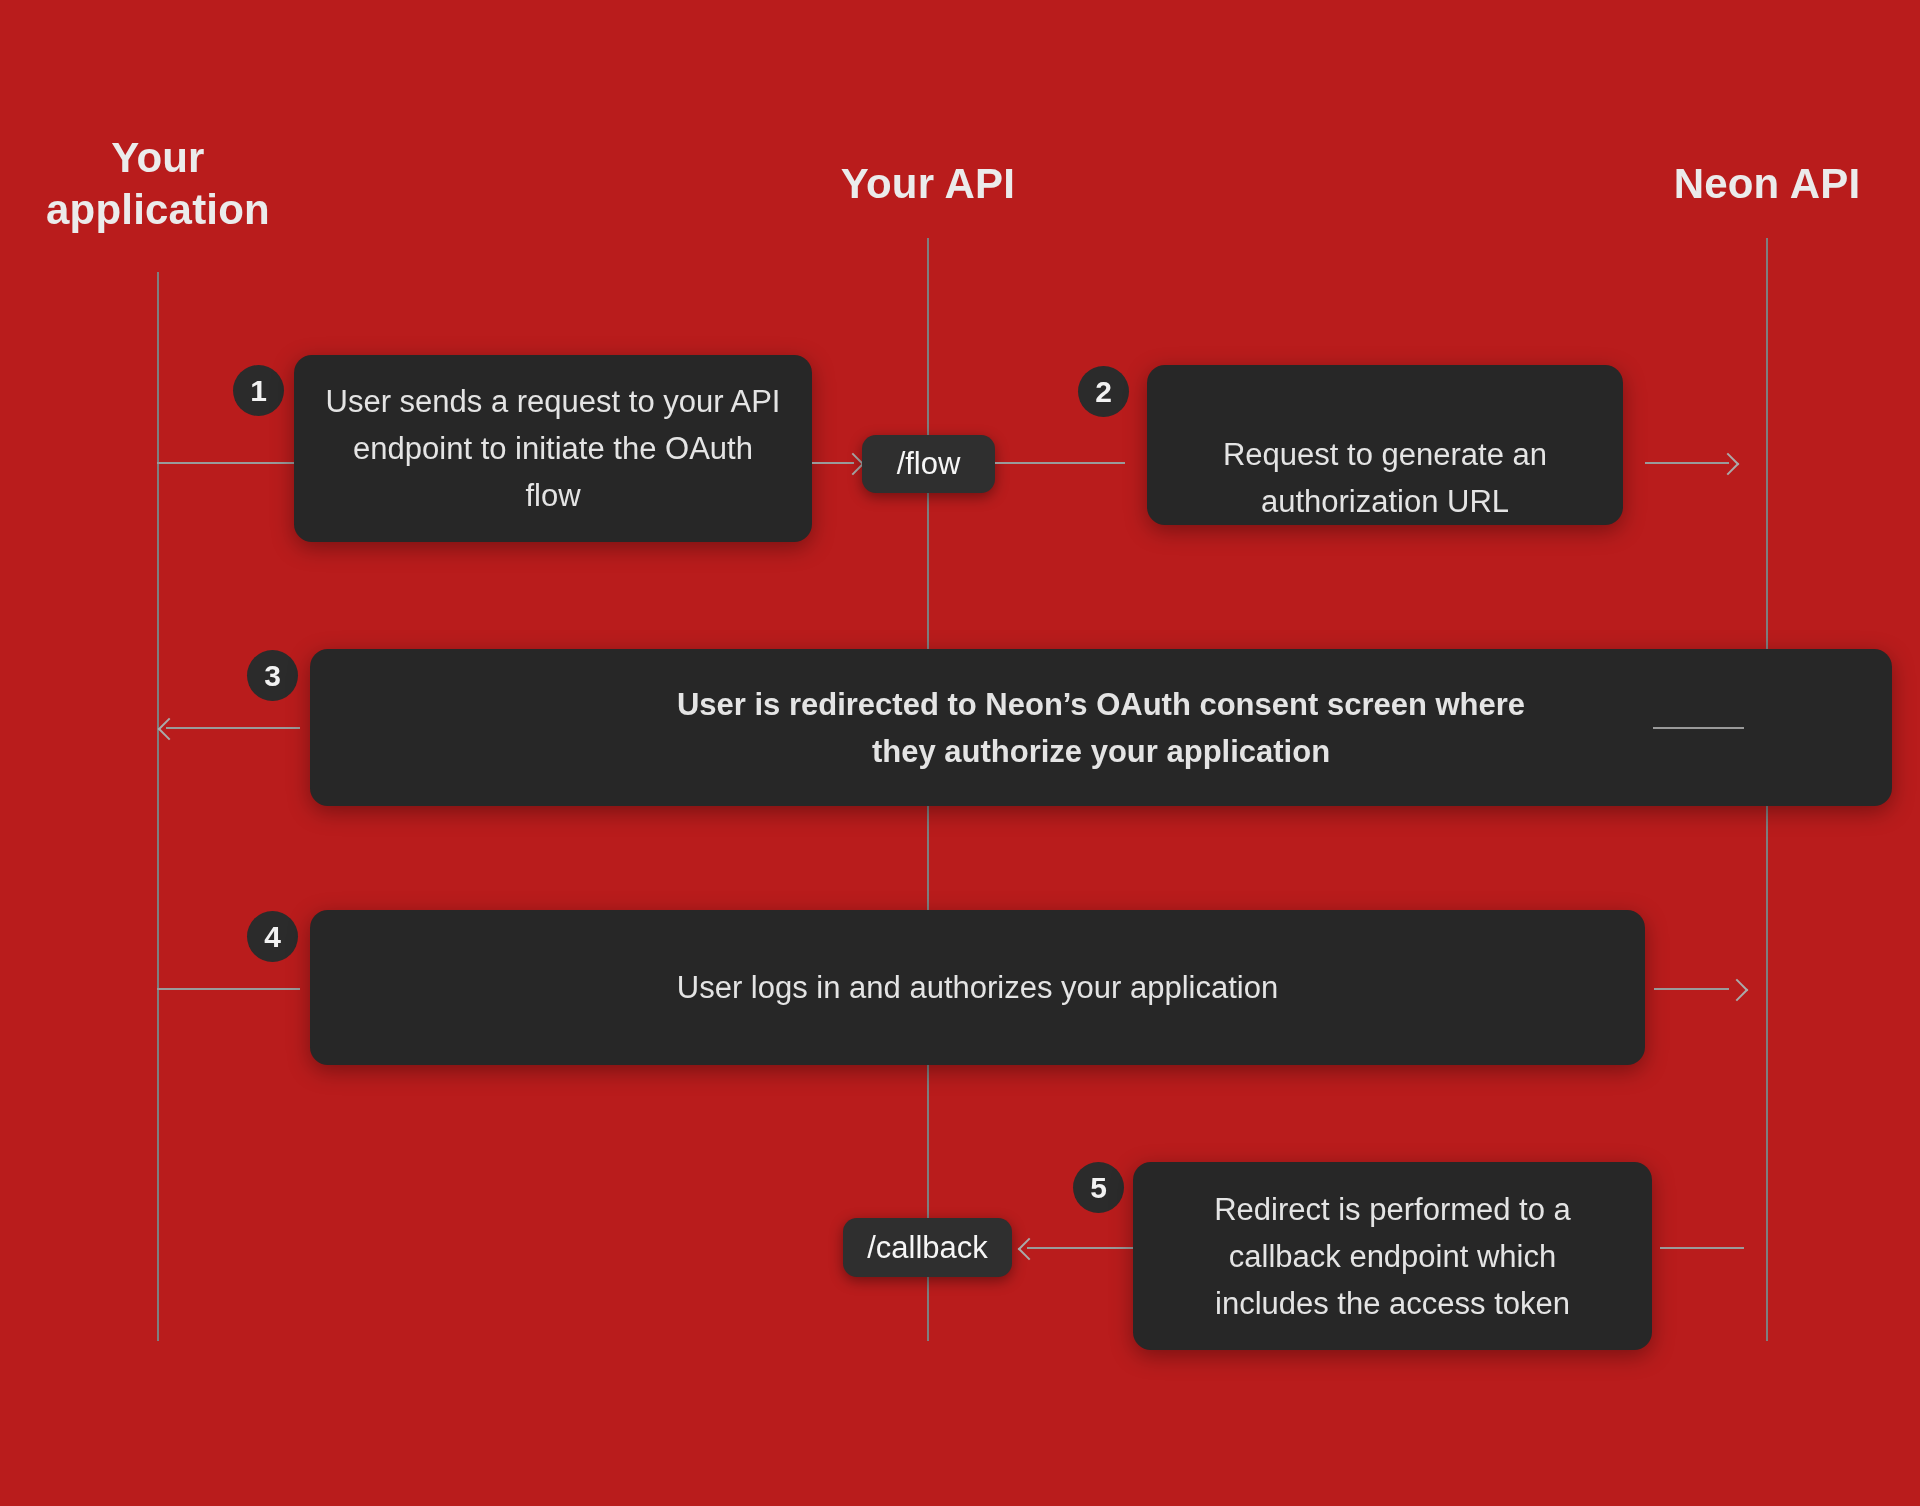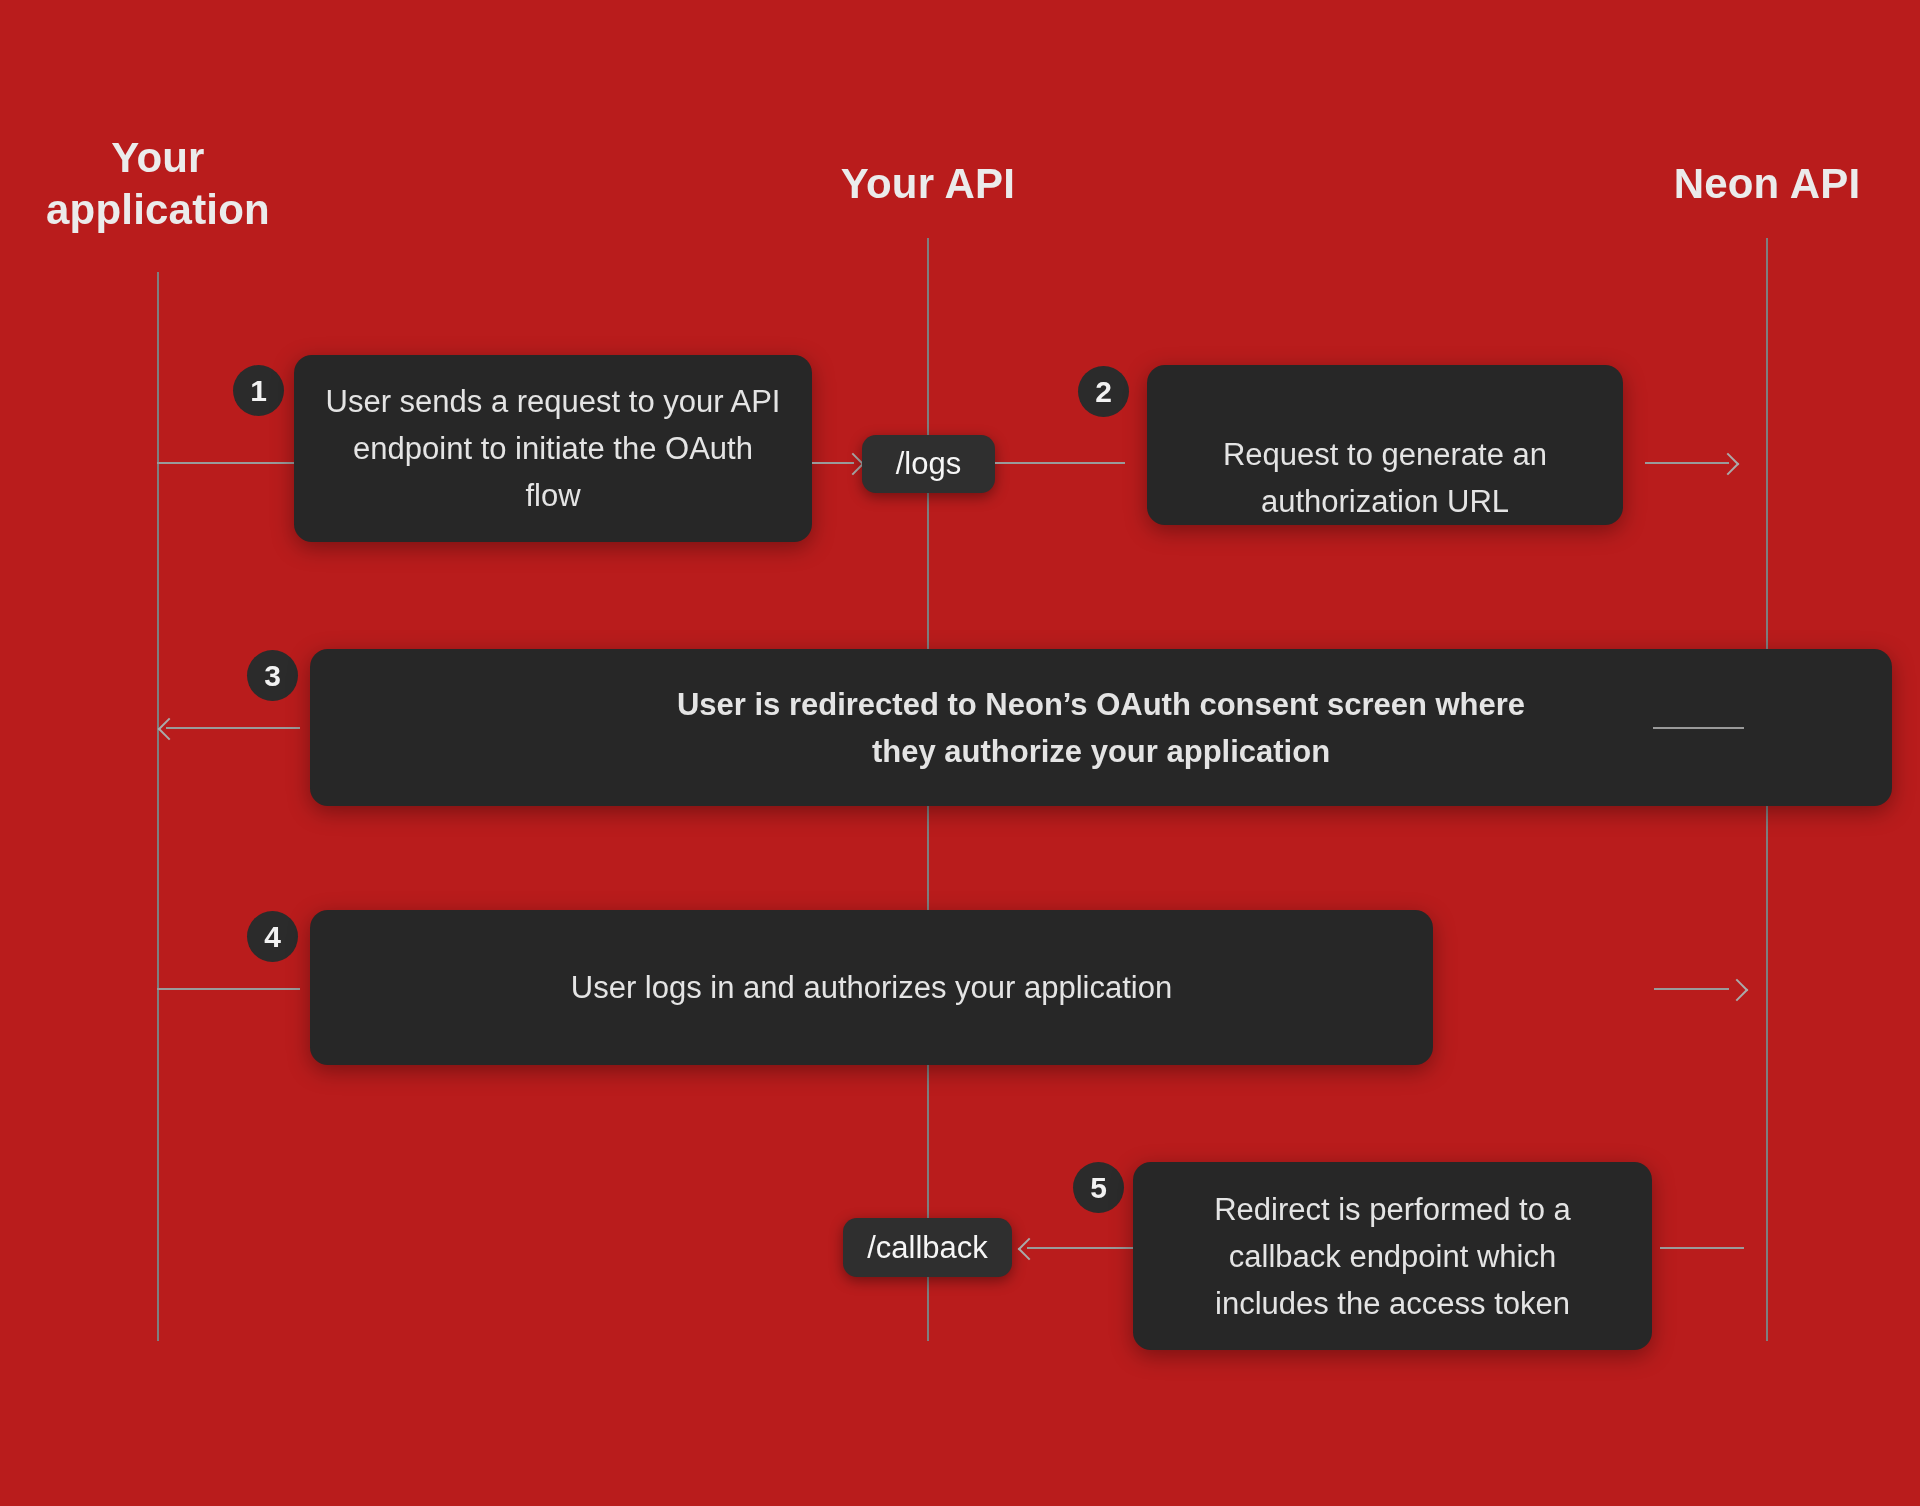--- a/index.html
+++ b/index.html
@@ -27,21 +27,21 @@
     display:flex;align-items:center;justify-content:center;
     text-align:center;color:#e4e4e4;font-size:31px;line-height:47px;
     box-shadow:0 6px 22px rgba(0,0,0,0.35);
   }
   .box span{display:inline-block;}
   .box-1{left:294px;top:355px;width:518px;height:187px;padding:0 28px;box-sizing:border-box;}
   .box-1 span{max-width:462px;}
   .box-2{left:1147px;top:365px;width:476px;height:160px;padding:0 28px;box-sizing:border-box;align-items:flex-end;}
   .box-3{left:310px;top:649px;width:1582px;height:157px;padding:0 40px;box-sizing:border-box;font-weight:bold;}
   .box-3 span{max-width:900px;}
-  .box-4{left:310px;top:910px;width:1123px;height:155px;padding:16px 40px;box-sizing:border-box;}
+  .box-4{left:310px;top:910px;width:1335px;height:155px;padding:16px 40px;box-sizing:border-box;}
   .box-5{left:1133px;top:1162px;width:519px;height:188px;padding:0 42px;box-sizing:border-box;}
   .box-5 span{max-width:436px;}
   
   .pill{
     position:absolute;background:#2f2f2f;border-radius:14px;
     display:flex;align-items:center;justify-content:center;
     color:#f6f6f6;font-size:31px;box-shadow:0 4px 14px rgba(0,0,0,0.4);
   }
   .pill-oauth{left:862px;top:435px;width:133px;height:58px;}
   .pill-callback{left:843px;top:1218px;width:169px;height:59px;}
@@ -95,21 +95,21 @@
   <div class="lifeline lifeline-neon"></div>
 
   <div class="hline l1a"></div>
   <div class="badge badge-1">1</div>
   <div class="box box-1">
     <span>User sends a request to your API endpoint to initiate the OAuth flow</span>
   </div>
   <div class="hline l1b"></div>
   <div class="chev chev-right c1b"></div>
   <div class="pill pill-oauth">
-    <span>/logs</span>
+    <span>/flow</span>
   </div>
   <div class="hline l1c"></div>
   <div class="badge badge-2">2</div>
   <div class="box box-2">
     <span>Request to generate an authorization URL</span>
   </div>
   <div class="hline l1d"></div>
   <div class="chev chev-right c1d"></div>
 
   <div class="chev chev-left c2a"></div>

